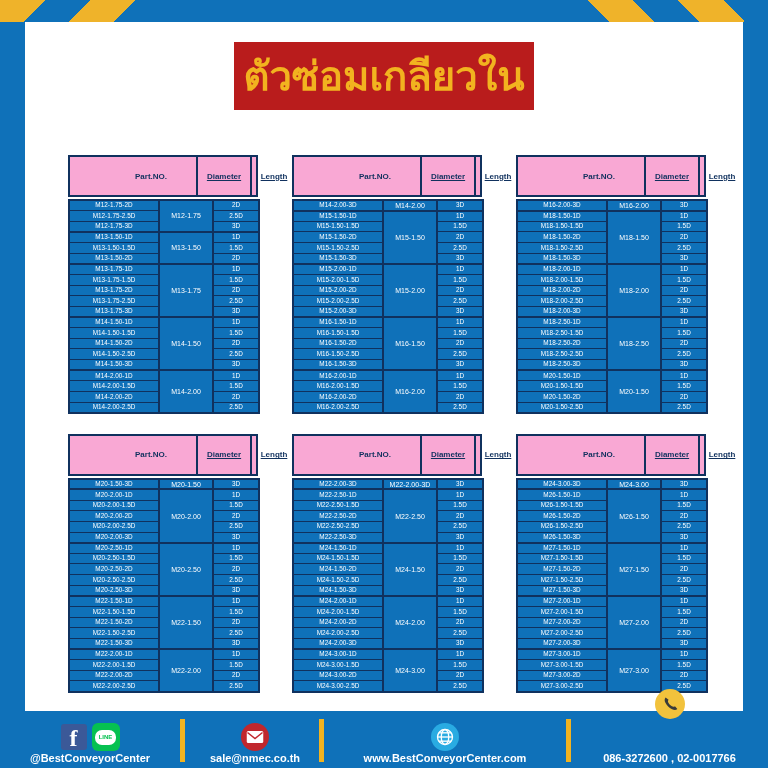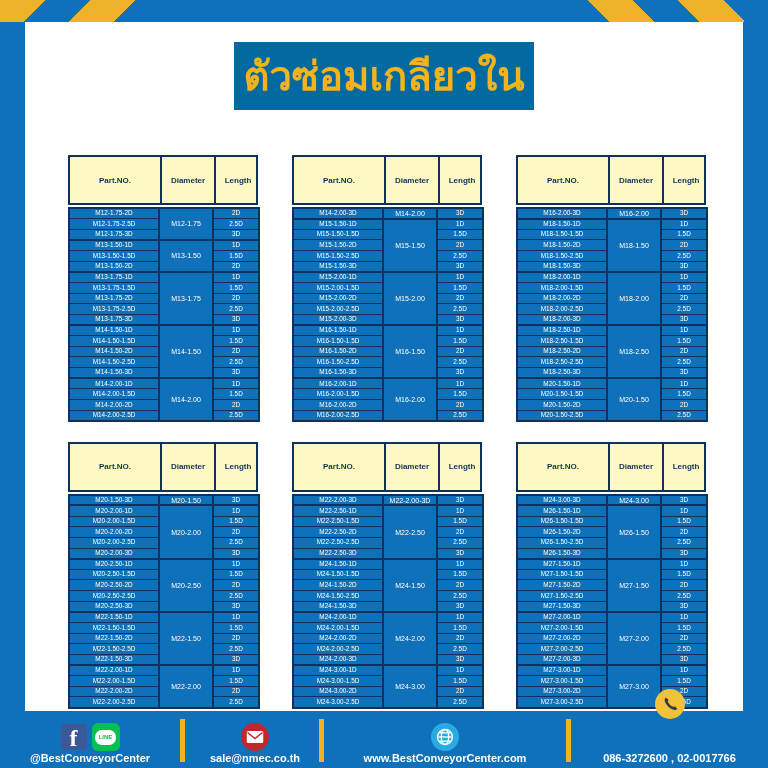--- a/index.html
+++ b/index.html
@@ -10,32 +10,32 @@
   .top-bar { position:absolute; top:0; left:0; width:768px; height:22px; background:#0F71B9; }
   .stripes-left  { position:absolute; top:0; left:0; height:22px; width:150px;
                    background:repeating-linear-gradient(135deg,#EFB32A 0 32px,#0F71B9 32px 64px); }
   .stripes-right { position:absolute; top:0; right:24px; height:22px; width:180px;
                    background:repeating-linear-gradient(45deg,#0F71B9 0 32px,#EFB32A 32px 64px); }
   .side-border { position:absolute; top:22px; bottom:57px; width:25px; background:#0F71B9; }
   .side-border.left { left:0; } .side-border.right { right:0; }
 
   
   .title-box { position:absolute; top:42px; left:234px; width:300px; height:68px;
-               background:#0369a1; display:flex; align-items:center; justify-content:center; }
+               background:#b91c1c; display:flex; align-items:center; justify-content:center; }
   .title-box span { color:#F2B31F; font-size:40px; font-weight:bold; line-height:1; }
 
   
   .tables-grid { position:absolute; left:68px; top:155px; display:grid;
                  grid-template-columns:repeat(3,190px); grid-column-gap:34px; grid-row-gap:20px; }
   .ptable { width:190px; }
-  .ptable-head { display:grid; grid-template-columns:90px 54px 46px; height:50px;
-                 background:#fef9c3; border:2px solid #10315E; margin-bottom:2px; }
+  .ptable-head { display:grid; grid-template-columns:90px 54px 46px; height:42px;
+                 background:#f9a8d4; border:2px solid #10315E; margin-bottom:2px;padding-left:36px; }
   .ptable-head .hcell { display:flex; align-items:center; justify-content:center;
                         font-size:8px; font-weight:bold; color:#10315E; }
-  .ptable-head .hcell + .hcell { border-left:2px solid #10315E; }
+  .ptable-head .hcell + .hcell { border-left:2px solid #10315E;text-decoration:underline; }
   table.ptable-body { width:190px; border-collapse:collapse; table-layout:fixed;
                       border:2px solid #10315E; }
   table.ptable-body td { background:#0F71B9; color:#ffffff; font-size:6.4px; text-align:center;
                          vertical-align:middle; padding:0; height:10.65px; line-height:1;
                          border:1px solid #10315E; overflow:hidden; white-space:nowrap; }
   table.ptable-body td.c-part { width:90px; }
   table.ptable-body td.c-diam { width:54px; font-size:7px; }
   table.ptable-body td.c-len  { width:46px; }
   table.ptable-body td.c-part, table.ptable-body td.c-diam { border-right:2px solid #10315E; }
   table.ptable-body tr.group-start td { border-top:2px solid #10315E; }

